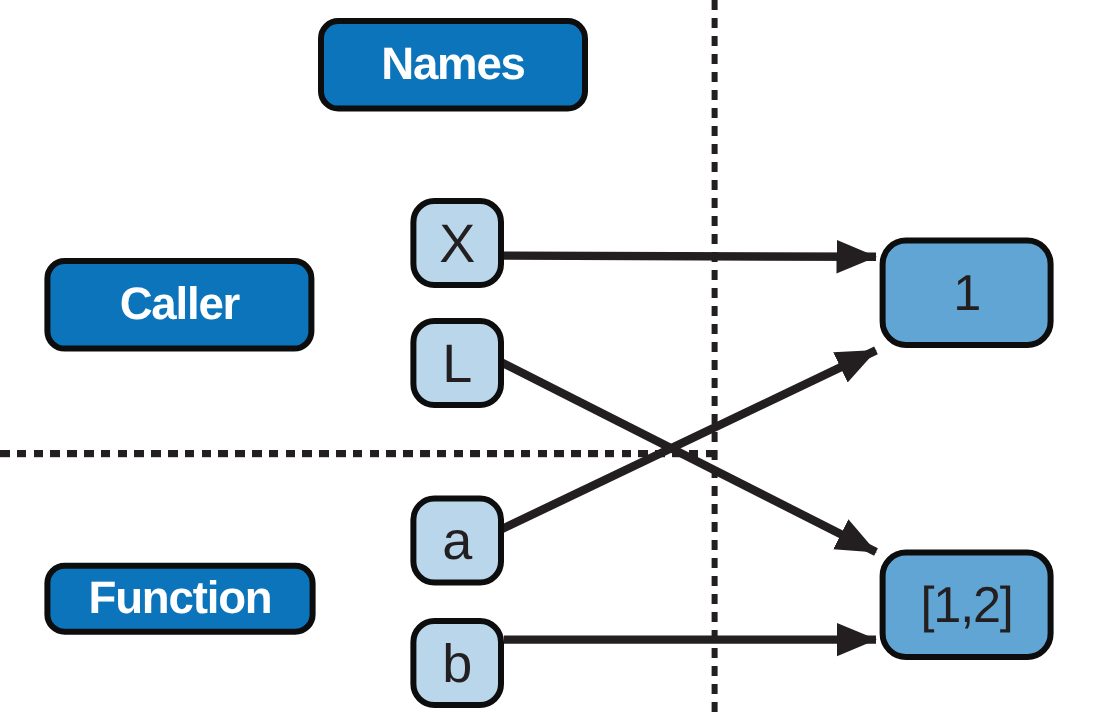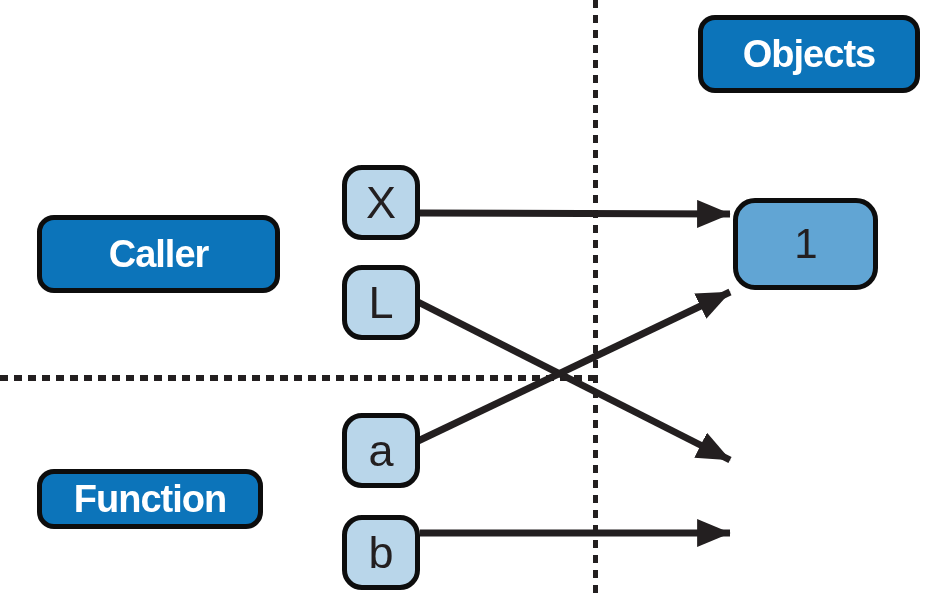--- a/index.html
+++ b/index.html
@@ -95,25 +95,26 @@
       <marker id="arrowhead" markerUnits="strokeWidth" markerWidth="5.2" markerHeight="4.2" refX="4.7" refY="2" orient="auto">
         <path d="M0,0 L4.8,2 L0,4 Z"></path>
       </marker>
     </defs>
   <line x1="420" y1="213" x2="730" y2="214" marker-end="url(#arrowhead)"></line>
       <line x1="418" y1="302" x2="730" y2="460" marker-end="url(#arrowhead)"></line>
       <line x1="418" y1="441" x2="730" y2="292" marker-end="url(#arrowhead)"></line>
       <line x1="420" y1="533" x2="730" y2="533" marker-end="url(#arrowhead)"></line>
     </svg>
 
-  <div class="node pill" style="left:698px; top:15px; width:222px; height:78px">Objects</div>
+  <div class="node pill" style="left:265px; top:15px; width:225px; height:78px">Names</div>
 
-  <div class="node pill" style="left:37px; top:215px; width:243px; height:78px">Caller</div>
+  <div class="node pill" style="left:37px; top:215px; width:225px; height:78px">Caller</div>
   <div class="node pill" style="left:37px; top:469px; width:226px; height:60px">Function</div>
 
   <div class="node name-box" style="left:342px; top:165px; width:78px; height:75px">X</div>
   <div class="node name-box" style="left:342px; top:265px; width:78px; height:75px">L</div>
   <div class="node name-box" style="left:342px; top:413px; width:78px; height:75px">a</div>
   <div class="node name-box" style="left:342px; top:515px; width:78px; height:75px">b</div>
 
   <div class="node obj-box" style="left:733px; top:198px; width:145px; height:92px">1</div>
+  <div class="node obj-box" style="left:733px; top:458px; width:145px; height:92px">[1,2]</div>
 
 </div>
 
 </body></html>

